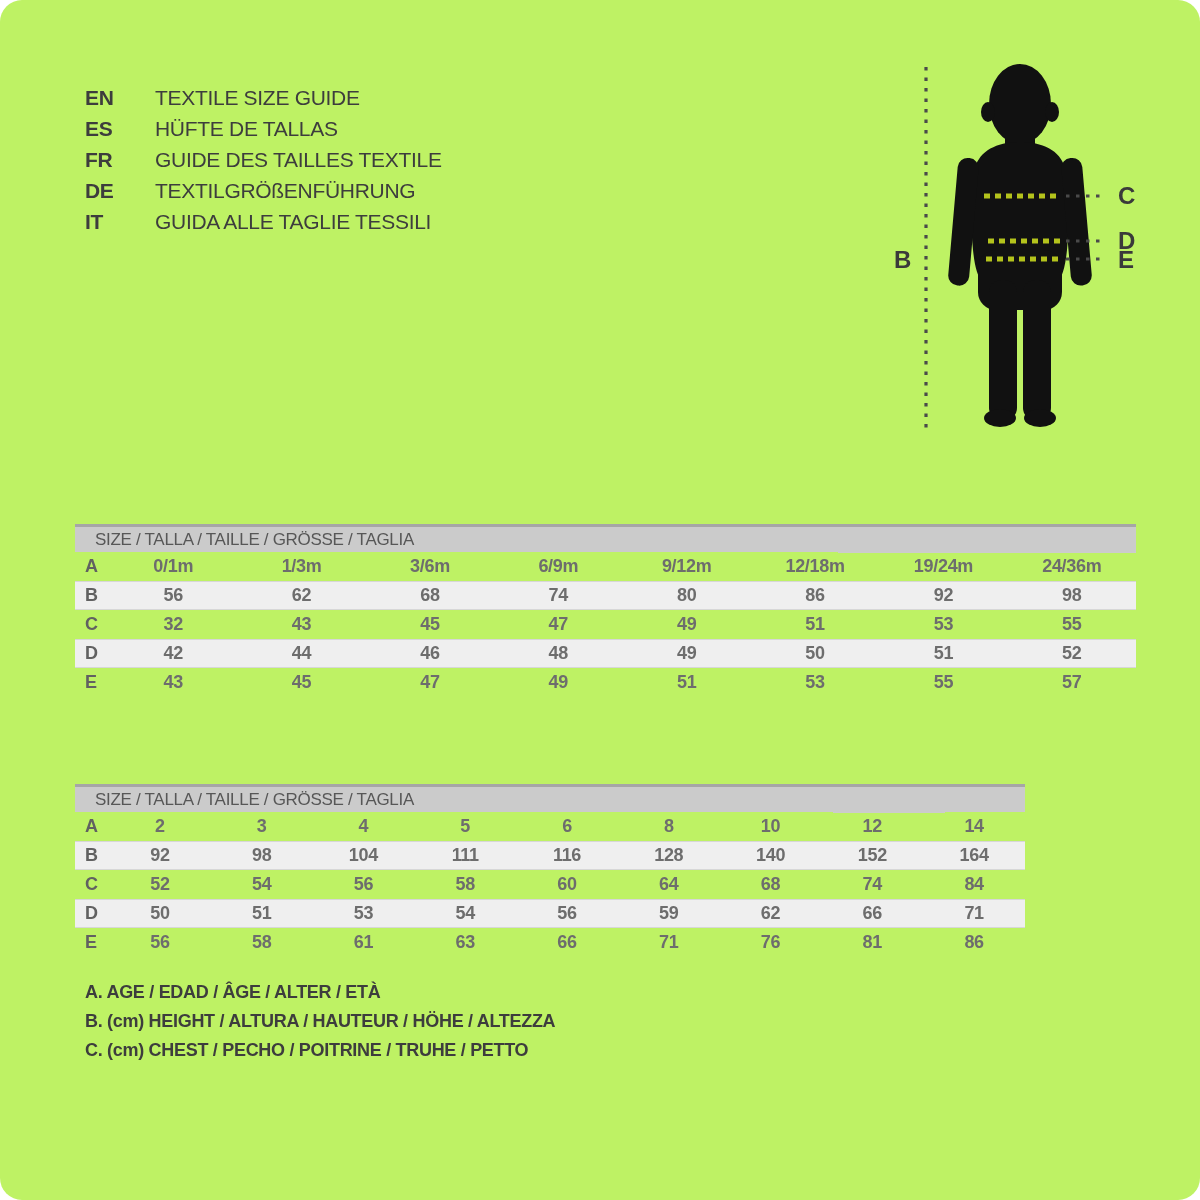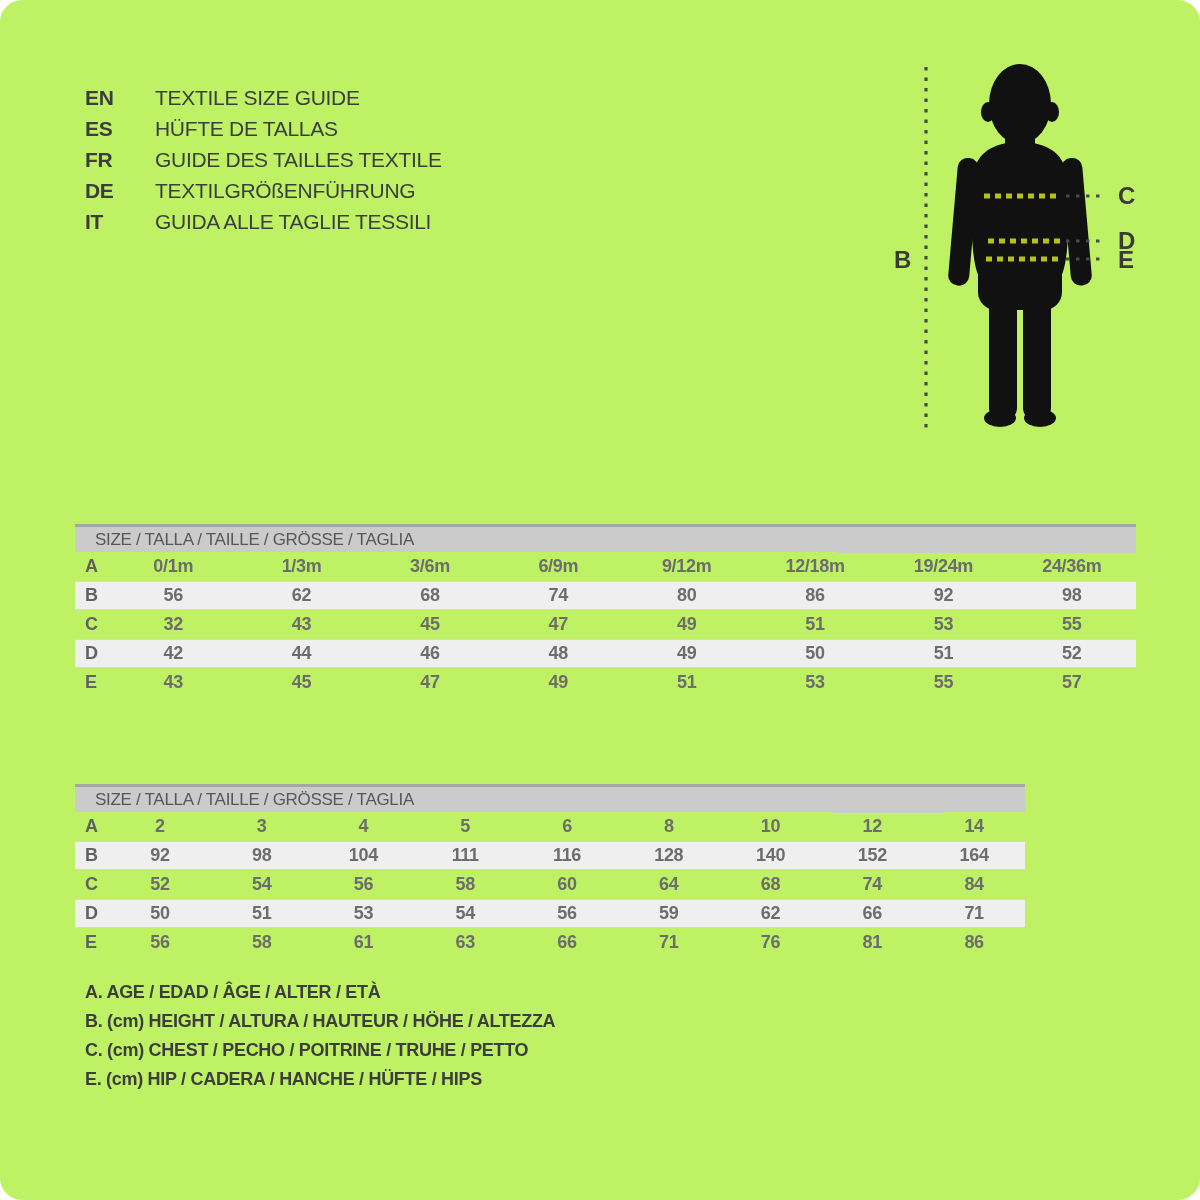--- a/index.html
+++ b/index.html
@@ -231,16 +231,15 @@
         <span class="tcell">76</span>
         <span class="tcell">81</span>
         <span class="tcell">86</span>
       </div>
     </div>
 
   <div class="legend">
     <div>A. AGE / EDAD / ÂGE / ALTER / ETÀ</div>
     <div>B. (cm) HEIGHT / ALTURA / HAUTEUR / HÖHE / ALTEZZA</div>
     <div>C. (cm) CHEST / PECHO / POITRINE / TRUHE / PETTO</div>
-    <div>E. (cm) HIP / CADERA / HANCHE / HÜFTE / HIPS</div>
   </div>
 
 </div>
 
 </body></html>

